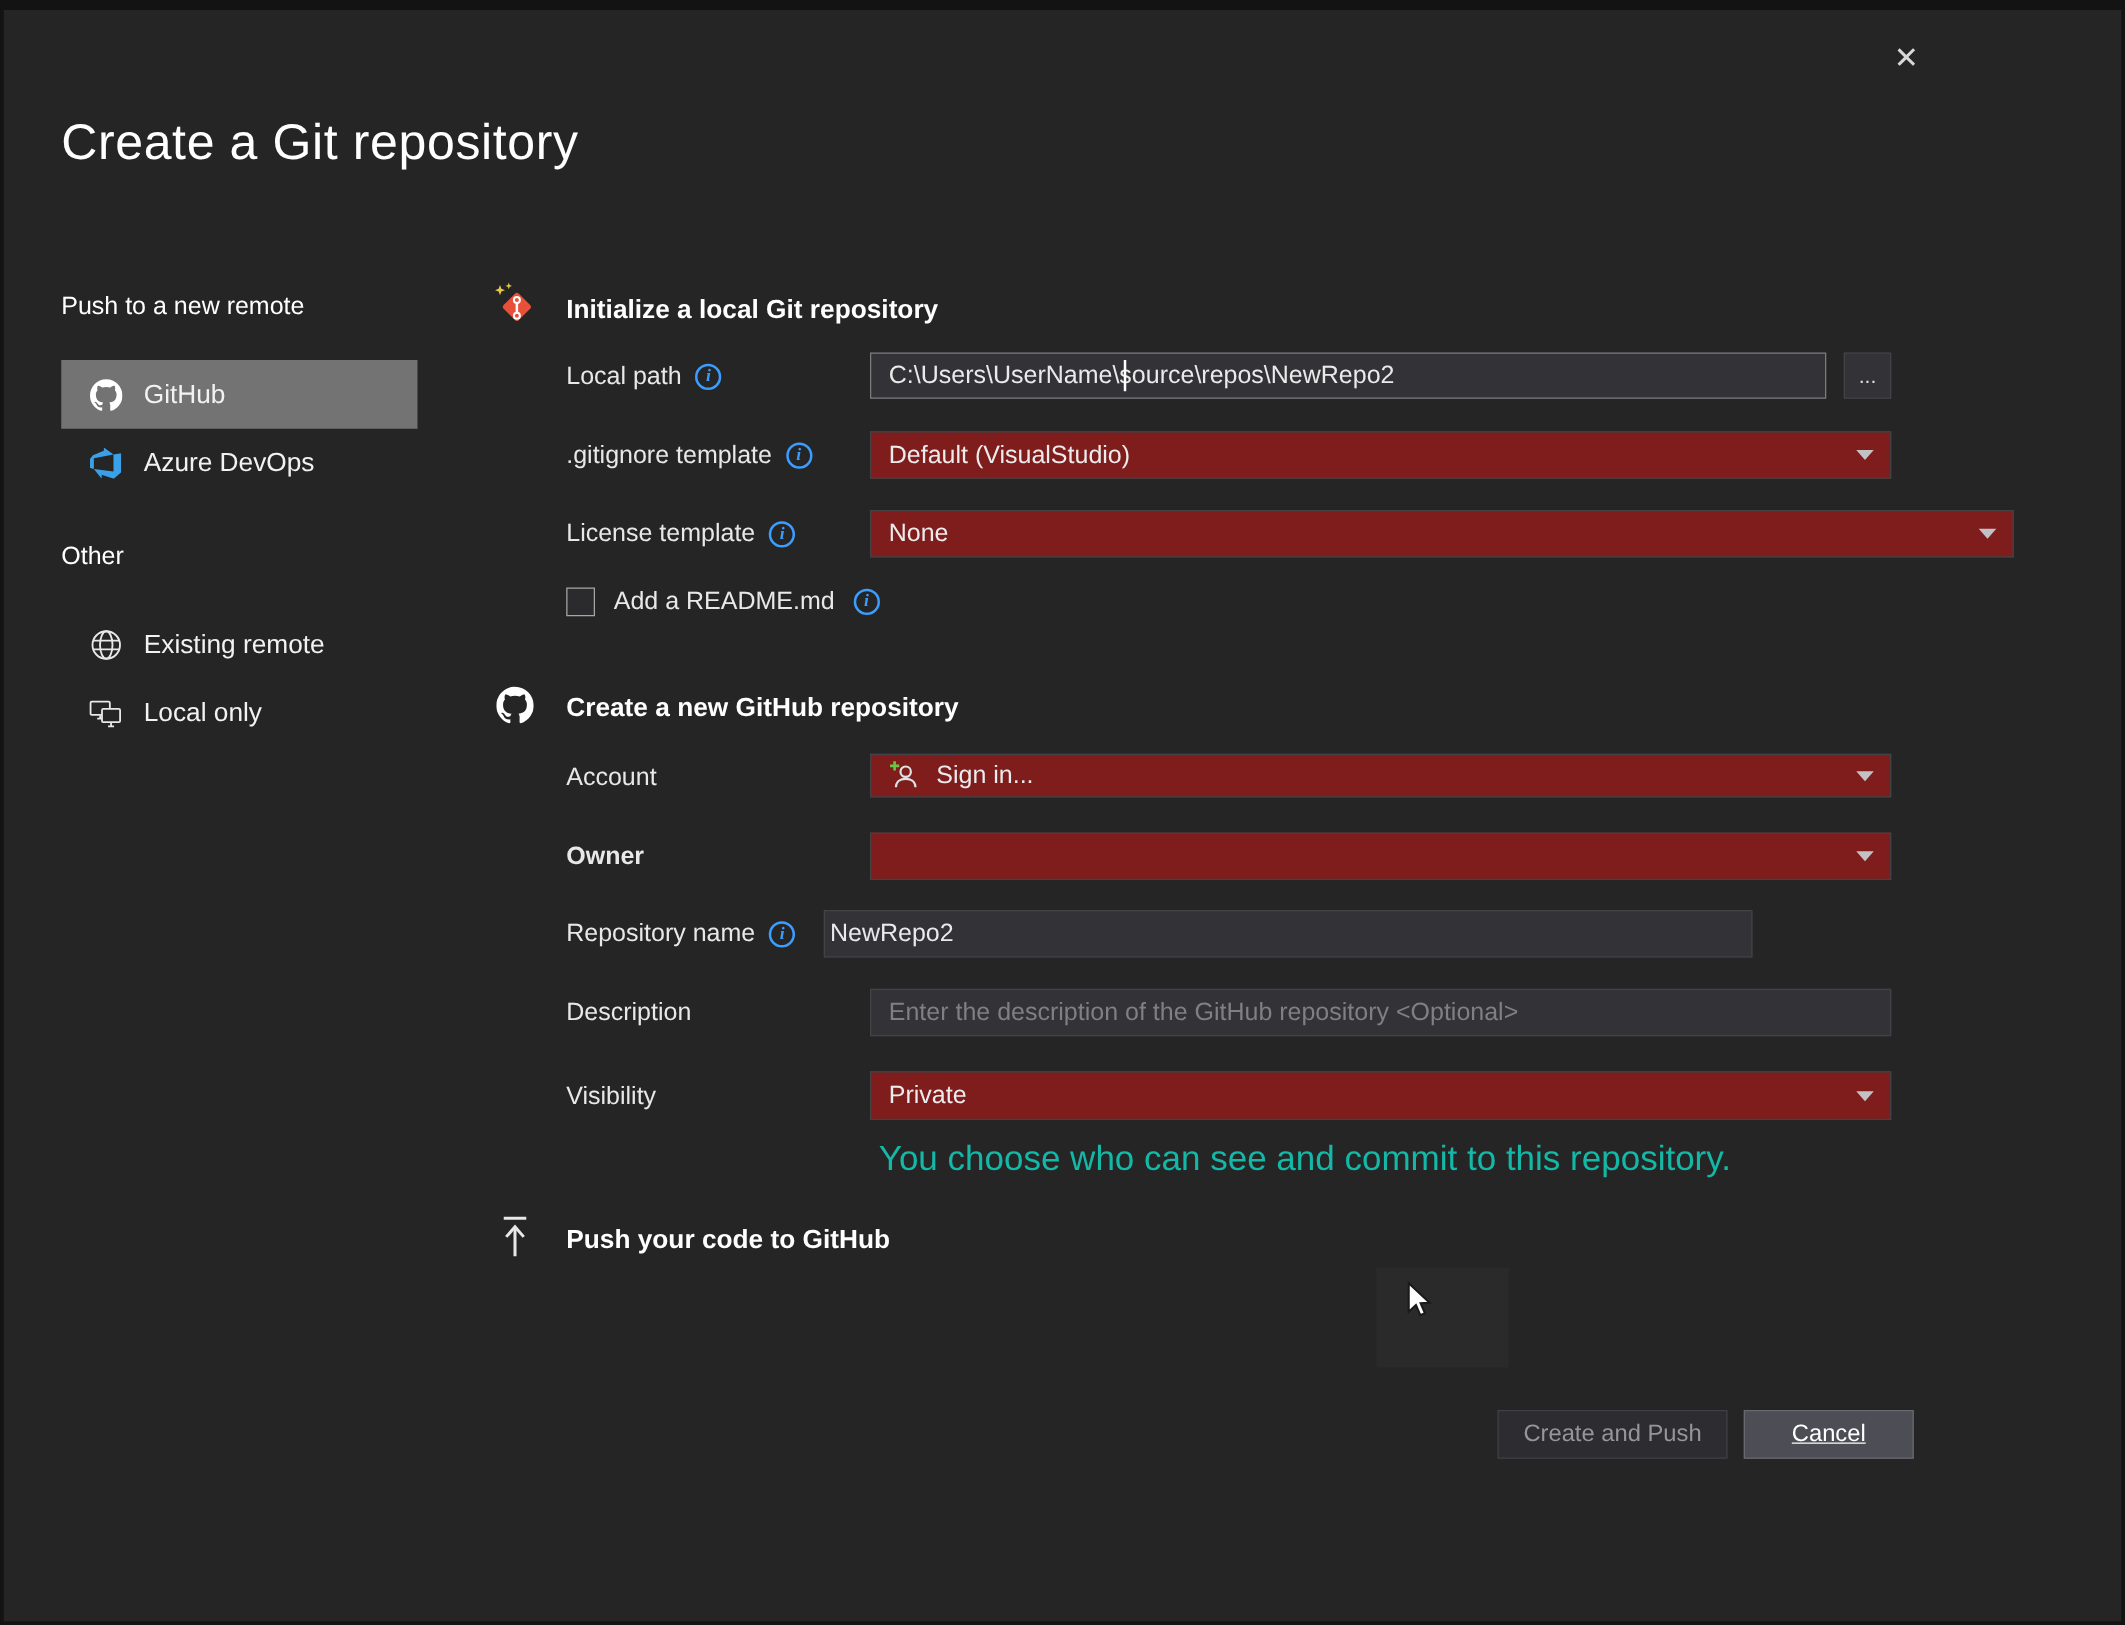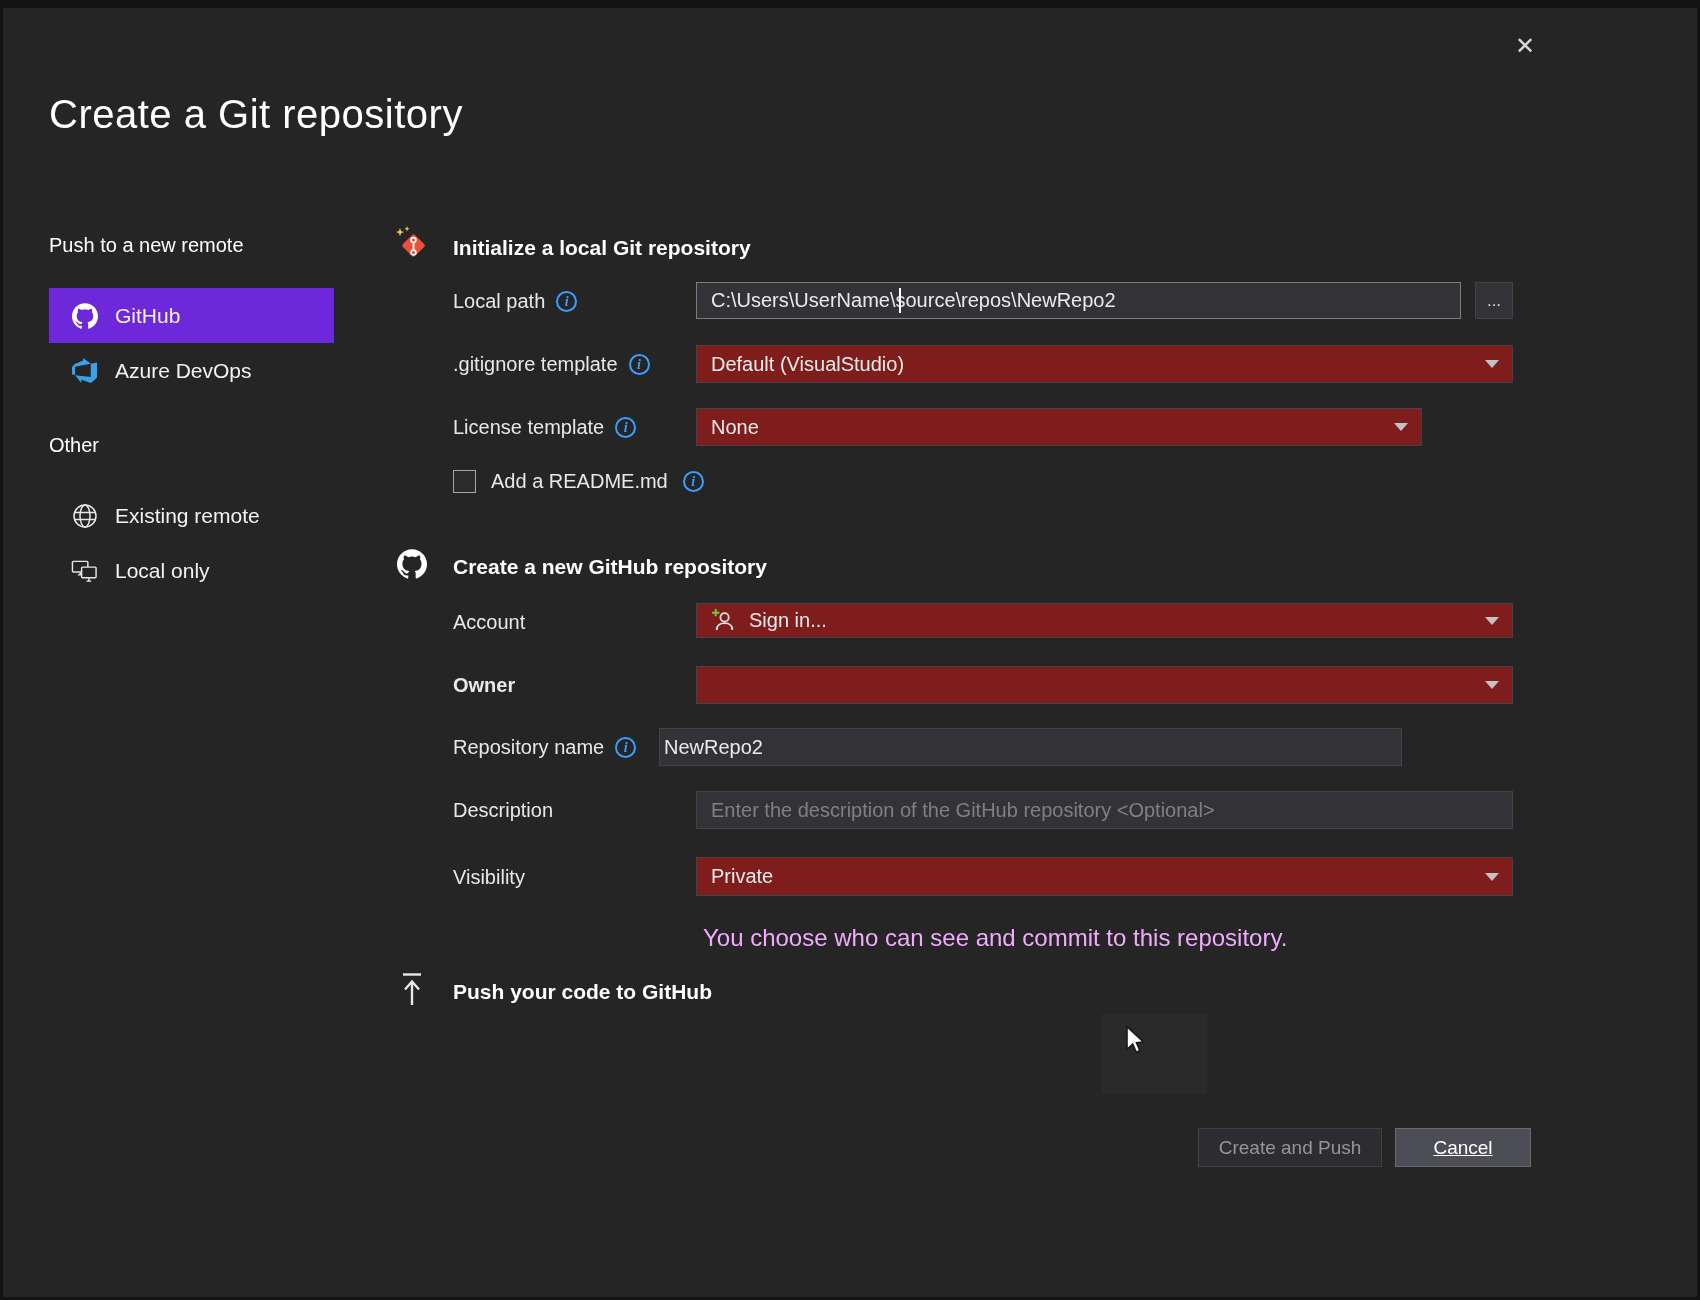--- a/index.html
+++ b/index.html
@@ -27,21 +27,21 @@
     background:transparent; border:none; color:#d8d8d8; font-size:24px;
   }
   
   .sidebar { position:absolute; left:46px; top:226px; width:285px; }
   .sidebar-header { font-size:20px; color:#ffffff; height:32px; margin-bottom:22px; }
   .sidebar-header.other { margin-top:36px; }
   .side-item {
     height:55px; display:flex; align-items:center; gap:17px;
     padding-left:22px; font-size:21px; color:#f2f2f2;
   }
-  .side-item.selected { background:#6d28d9; }
+  .side-item.selected { background:#737373; }
   .side-icon { width:27px; height:27px; display:flex; align-items:center; justify-content:center; flex:0 0 auto; }
   
   .row-label {
     position:absolute; height:28px; display:flex; align-items:center; gap:11px;
     font-size:20px; color:#e8e8e8;
   }
   .section-title { position:absolute; font-size:21px; font-weight:bold; color:#ffffff; }
   .section-icon { position:absolute; }
   .info {
     width:21px; height:21px; border-radius:50%;
@@ -71,37 +71,37 @@
   }
   .checkbox {
     width:23px; height:23px; background:#2b2b2e; border:1px solid #a6a6a6;
     display:inline-block; flex:0 0 auto;
   }
   #browse-btn {
     position:absolute; background:#333337; border:1px solid #434347;
     color:#dddddd; font-size:17px; line-height:17px;
     display:flex; align-items:flex-end; justify-content:center; padding-bottom:9px;
   }
-  .help-text { position:absolute; font-size:24px; color:#f0abfc;margin-top:13px; }
+  .help-text { position:absolute; font-size:28px; color:#14b8a6; }
   
   .btn {
     position:absolute; display:flex; align-items:center; justify-content:center;
     font-size:19px; font-family:"Liberation Sans", sans-serif;
   }
   #btn-create { background:#2d2d31; border:1px solid #3f3f44; color:#95959a; }
   #btn-cancel { background:#4d4d55; border:1px solid #68686f; color:#ffffff; }
   
   #lbl-local-path { left:450px; top:279px; }
   #local-path-input { left:693px; top:274px; width:765px; height:37px; }
   #lp-caret { left:896px; top:280px; height:25px; }
   #browse-btn { left:1472px; top:274px; width:38px; height:37px; }
   #lbl-gitignore { left:450px; top:342px; }
   #dd-gitignore { left:693px; top:337px; width:817px; height:38px; }
   #lbl-license { left:450px; top:405px; }
-  #dd-license { left:693px; top:400px; width:726px; height:38px; }
+  #dd-license { left:693px; top:400px; width:915px; height:38px; }
   #readme-row { position:absolute; left:450px; top:462px; display:flex; align-items:center; gap:15px; font-size:20px; }
   #sec1-icon { left:391px; top:218px; }
   #sec1-title { left:450px; top:228px; }
   #sec2-icon { left:394px; top:541px; }
   #sec2-title { left:450px; top:547px; }
   #lbl-account { left:450px; top:600px; }
   #dd-account { left:693px; top:595px; width:817px; height:35px; gap:13px; }
   #lbl-owner { left:450px; top:663px;font-weight:bold; }
   #dd-owner { left:693px; top:658px; width:817px; height:38px; }
   #lbl-repo { left:450px; top:725px; }

